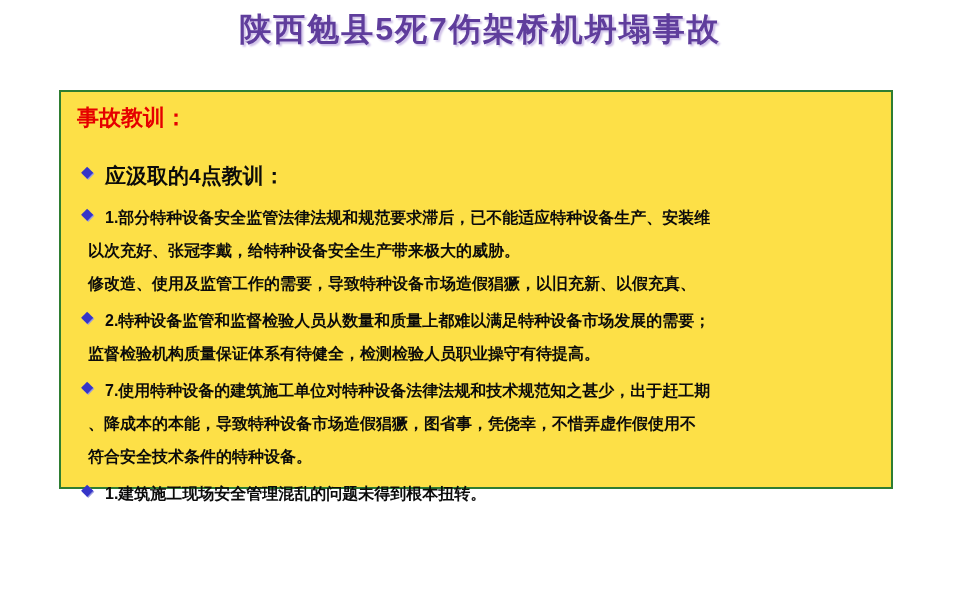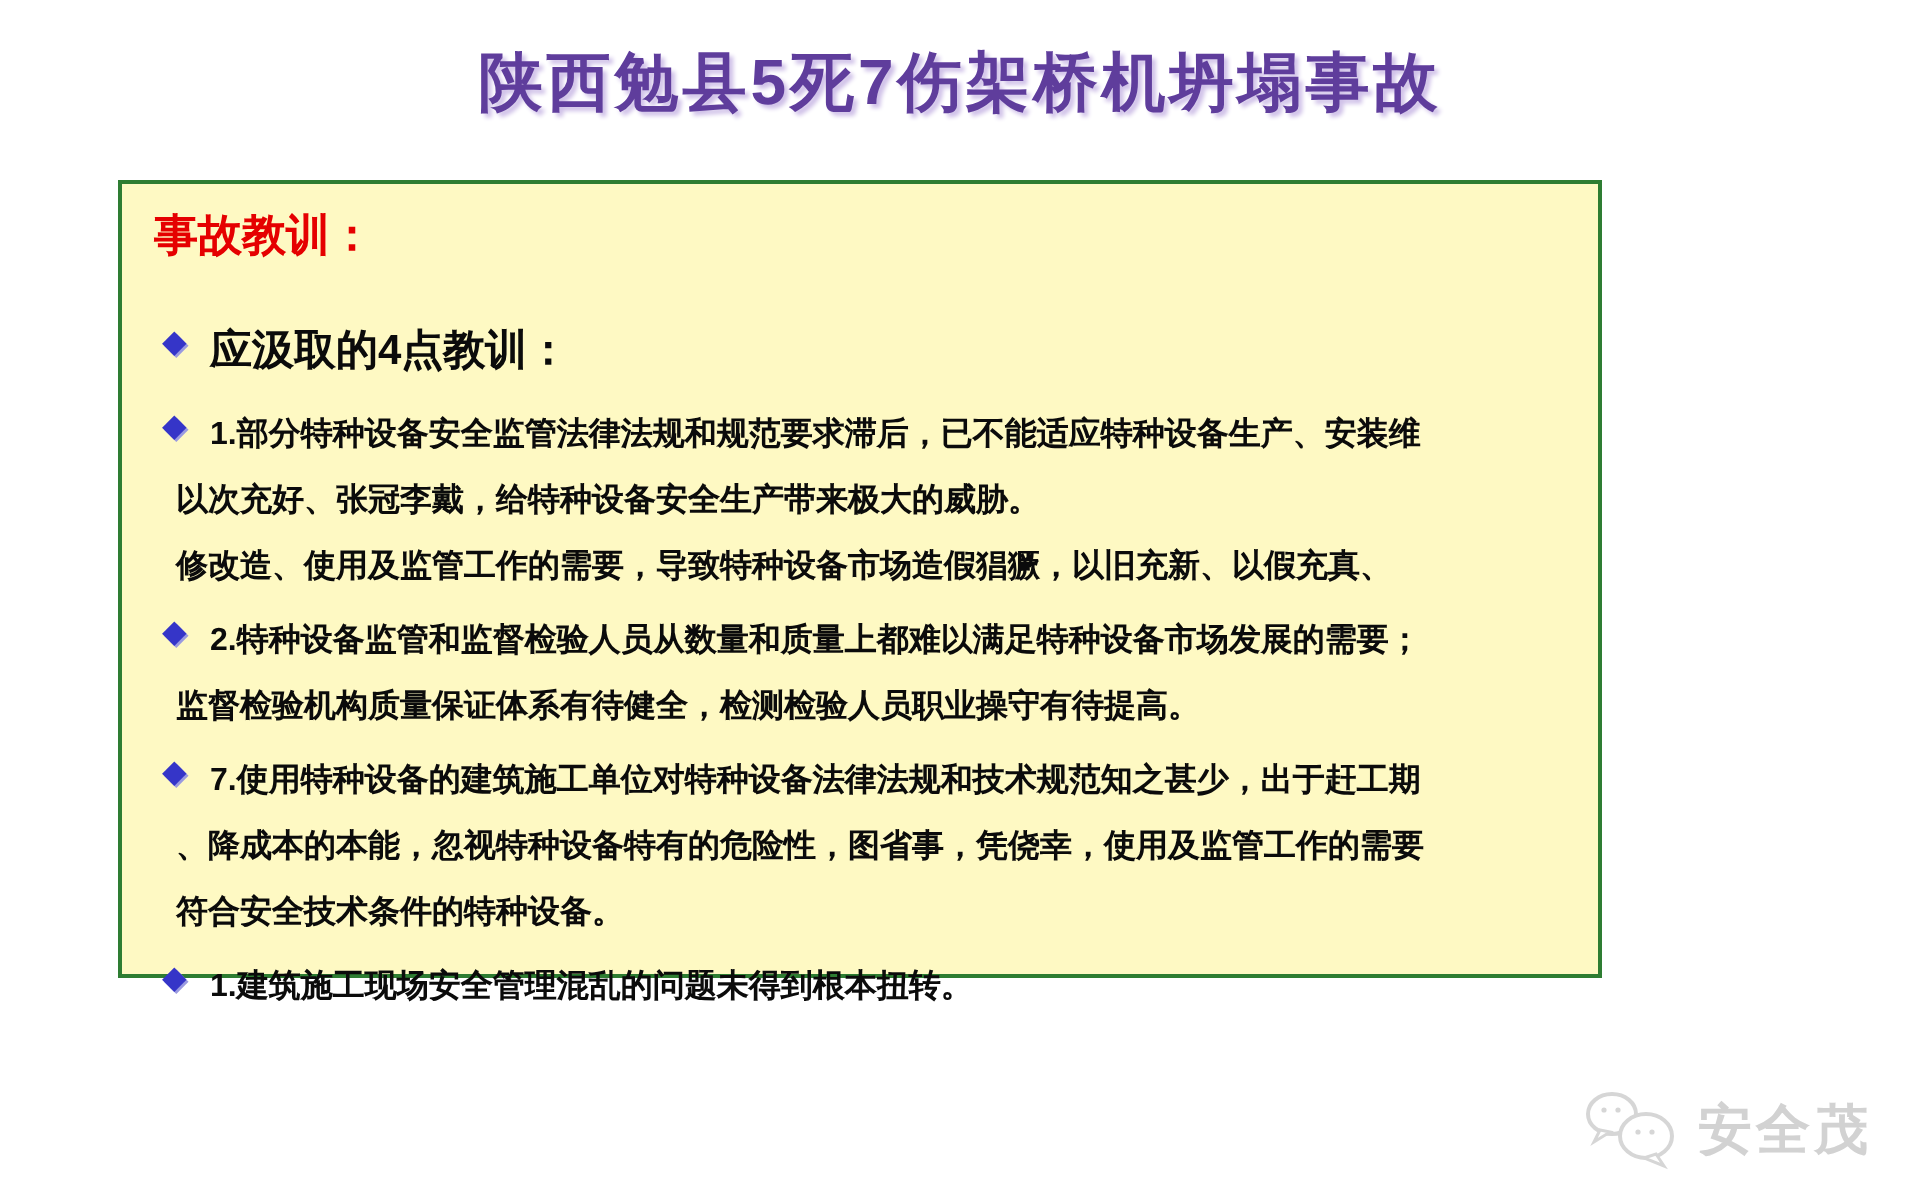--- a/index.html
+++ b/index.html
@@ -6,33 +6,33 @@
   body {
     width:960px; height:601px;
     background:#ffffff;
     font-family:"Liberation Sans","DejaVu Sans",sans-serif;
   }
   .slide {
     position:relative; width:960px; height:601px;
     background:#ffffff; overflow:hidden;
   }
   .title {
-    position:absolute; top:20px; left:0; width:100%;
+    position:absolute; top:8px; left:0; width:100%;
     margin:0; text-align:center;
     font-size:32px; font-weight:bold;
     color:#5F3D9C;
     letter-spacing:2px;
     text-shadow:2px 2px 2px #cfc0e8;
   }
   .lesson-box {
     position:absolute; left:59px; top:90px;
-    width:742px; height:399px;
+    width:834px; height:399px;
     box-sizing:border-box;
     border:2px solid #2E7D32;
-    background:#fef9c3;
+    background:#fde047;
     padding:11px 12px 0 14px;
   }
   .box-header {
     color:#E50000;
     font-size:22px; font-weight:bold;
     line-height:26px;
     margin:2px 0 12px 2px;
   }
   .bullet {
     position:relative;
@@ -99,43 +99,28 @@
       <div class="bullet-content">
         <span class="line first">2.特种设备监管和监督检验人员从数量和质量上都难以满足特种设备市场发展的需要；</span>
         <span class="line">监督检验机构质量保证体系有待健全，检测检验人员职业操守有待提高。</span>
       </div>
     </div>
 
     <div class="bullet">
       <span class="diamond">◆</span>
       <div class="bullet-content">
         <span class="line first">7.使用特种设备的建筑施工单位对特种设备法律法规和技术规范知之甚少，出于赶工期</span>
-        <span class="line">、降成本的本能，忽视特种设备特有的危险性，图省事，凭侥幸，使用及监管工作的需要</span>
+        <span class="line">、降成本的本能，导致特种设备市场造假猖獗，图省事，凭侥幸，不惜弄虚作假使用不</span>
         <span class="line">符合安全技术条件的特种设备。</span>
       </div>
     </div>
 
     <div class="bullet">
       <span class="diamond">◆</span>
       <div class="bullet-content">
         <span class="line first">1.建筑施工现场安全管理混乱的问题未得到根本扭转。</span>
       </div>
     </div>
 
   </div>
 
-  <div class="watermark">
-    <span style="display:inline-block; line-height:0;">
-      <svg width="50" height="40" viewBox="0 0 50 40" fill="none" xmlns="http://www.w3.org/2000/svg">
-        <ellipse cx="14" cy="12" rx="12" ry="10" stroke="#d6d6d6" stroke-width="2" fill="#ffffff"></ellipse>
-        <path d="M8 20 L5 26 L13 21 Z" fill="#ffffff" stroke="#d6d6d6" stroke-width="1.5"></path>
-        <circle cx="10" cy="10" r="1.3" fill="#d6d6d6"></circle>
-        <circle cx="17" cy="10" r="1.3" fill="#d6d6d6"></circle>
-        <ellipse cx="31" cy="23" rx="13" ry="11" stroke="#d6d6d6" stroke-width="2" fill="#ffffff"></ellipse>
-        <path d="M36 32 L40 38 L30 34 Z" fill="#ffffff" stroke="#d6d6d6" stroke-width="1.5"></path>
-        <circle cx="27" cy="21" r="1.3" fill="#d6d6d6"></circle>
-        <circle cx="34" cy="21" r="1.3" fill="#d6d6d6"></circle>
-      </svg>
-    </span>
-    <span class="watermark-label">安全茂</span>
-  </div>
 
 </div>
 
 </body></html>

